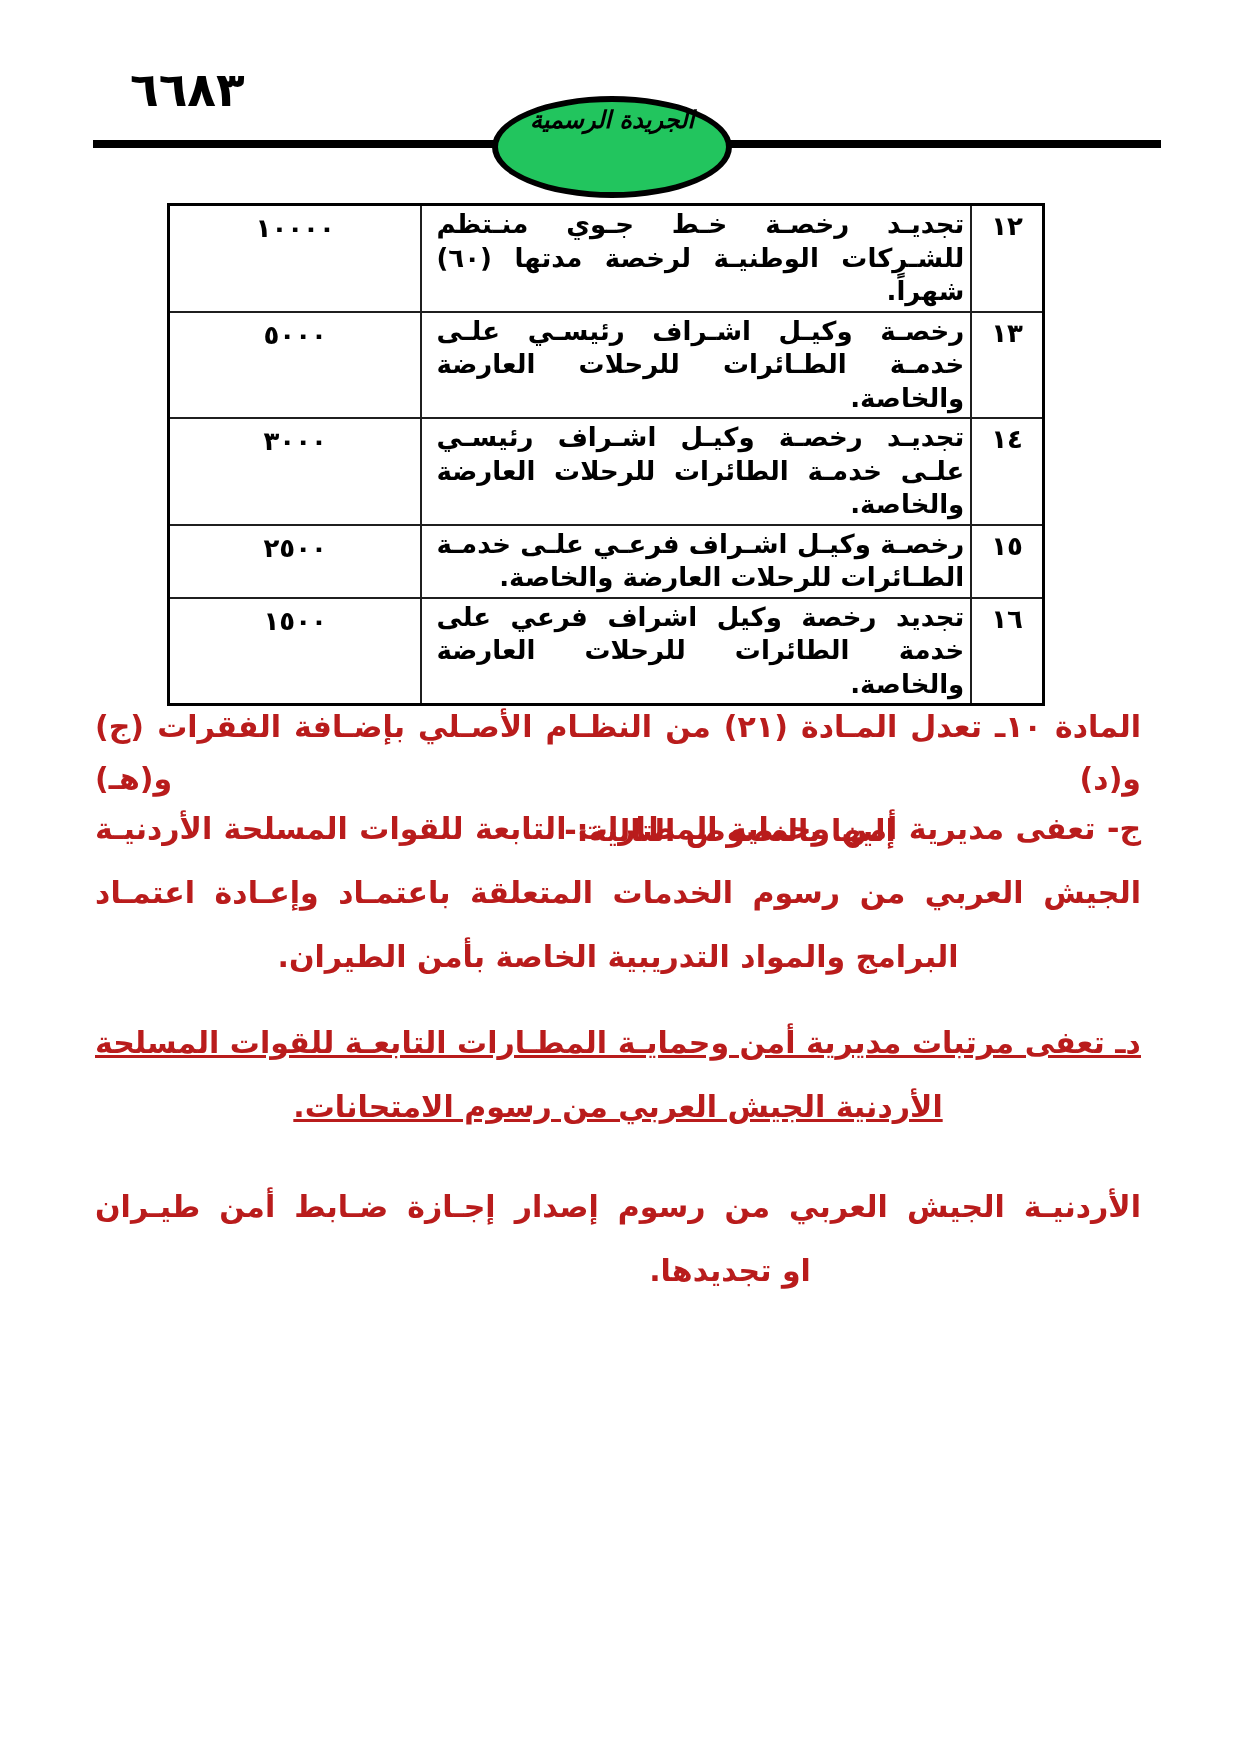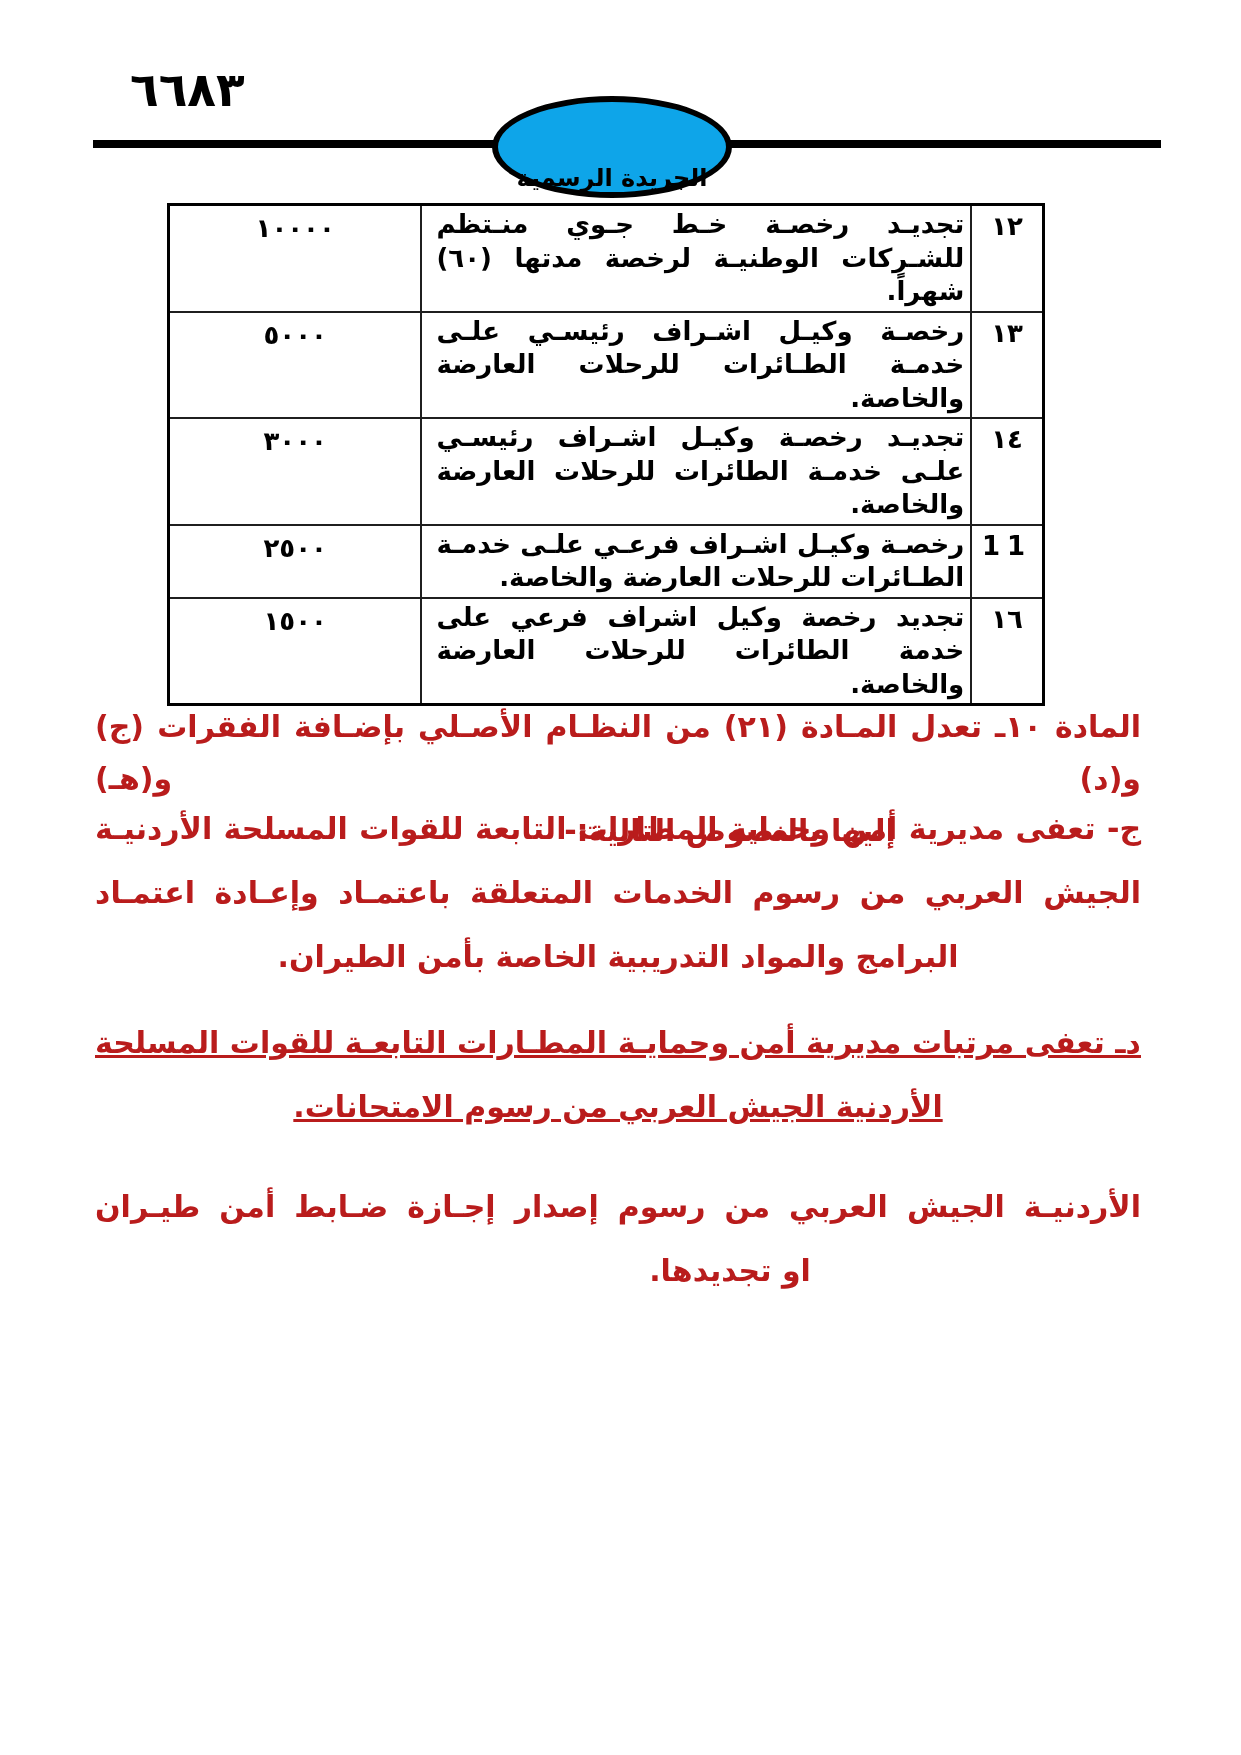--- a/index.html
+++ b/index.html
@@ -28,23 +28,23 @@
     background: #000;
     z-index: 1;
   }
   .banner-ellipse {
     position: absolute;
     left: 492px; top: 96px;
     width: 240px; height: 102px;
     box-sizing: border-box;
     border: 6px solid #000;
     border-radius: 50%;
-    background: #0ea5e9;
+    background: #22c55e;
     z-index: 2;
-    display: flex; align-items: flex-end; justify-content: center;
+    display: flex; align-items: flex-start; justify-content: center; font-style: italic;
   }
   .banner-title {
     font-size: 24px; font-weight: bold;
     direction: rtl;
     padding-top: 4px;
   }
 
   
   .fees-table {
     position: absolute;
@@ -128,21 +128,21 @@
       <td class="no-cell">١٣</td>
       <td class="desc-cell">رخصـة وكيـل اشـراف رئيسـي علـى خدمـة الطـائرات للرحلات العارضة والخاصة.</td>
       <td class="fee-cell">٥٠٠٠</td>
     </tr>
     <tr>
       <td class="no-cell">١٤</td>
       <td class="desc-cell">تجديـد رخصـة وكيـل اشـراف رئيسـي علـى خدمـة الطائرات للرحلات العارضة والخاصة.</td>
       <td class="fee-cell">٣٠٠٠</td>
     </tr>
     <tr>
-      <td class="no-cell">11</td>
+      <td class="no-cell">١٥</td>
       <td class="desc-cell">رخصـة وكيـل اشـراف فرعـي علـى خدمـة الطـائرات للرحلات العارضة والخاصة.</td>
       <td class="fee-cell">٢٥٠٠</td>
     </tr>
     <tr>
       <td class="no-cell">١٦</td>
       <td class="desc-cell">تجديد رخصة وكيل اشراف فرعي على خدمة الطائرات للرحلات العارضة والخاصة.</td>
       <td class="fee-cell">١٥٠٠</td>
     </tr>
   </tbody>
 </table>

